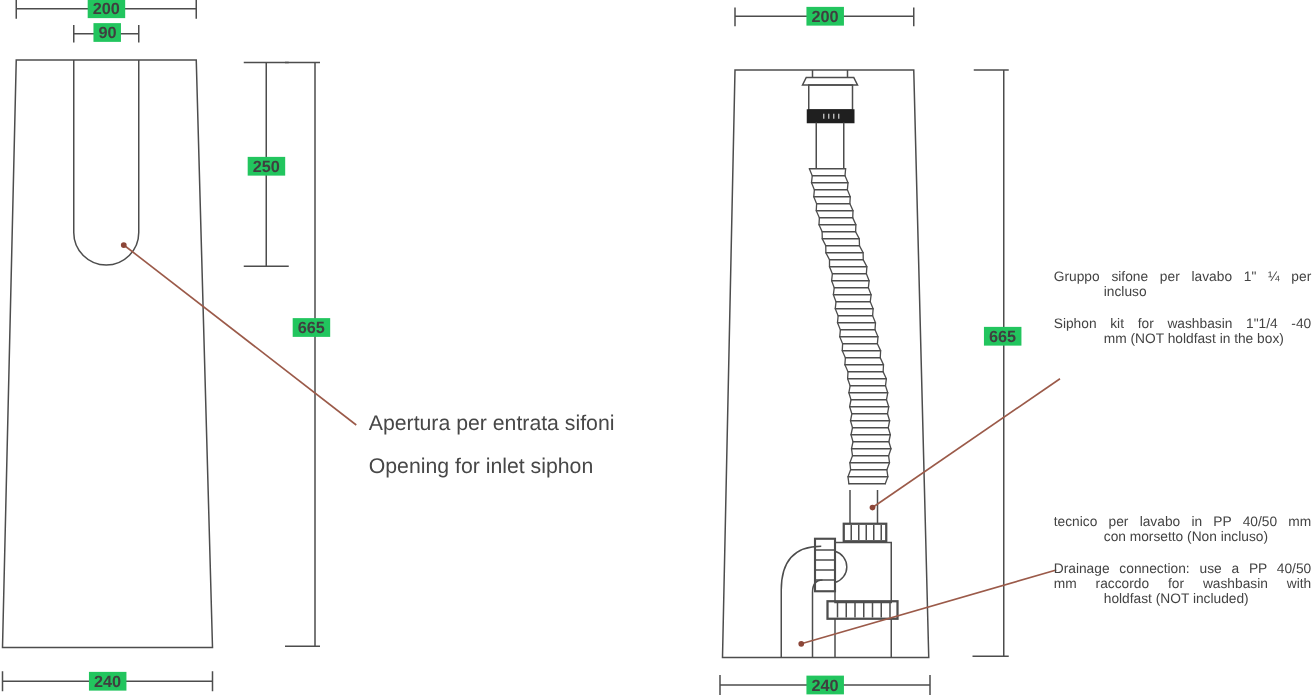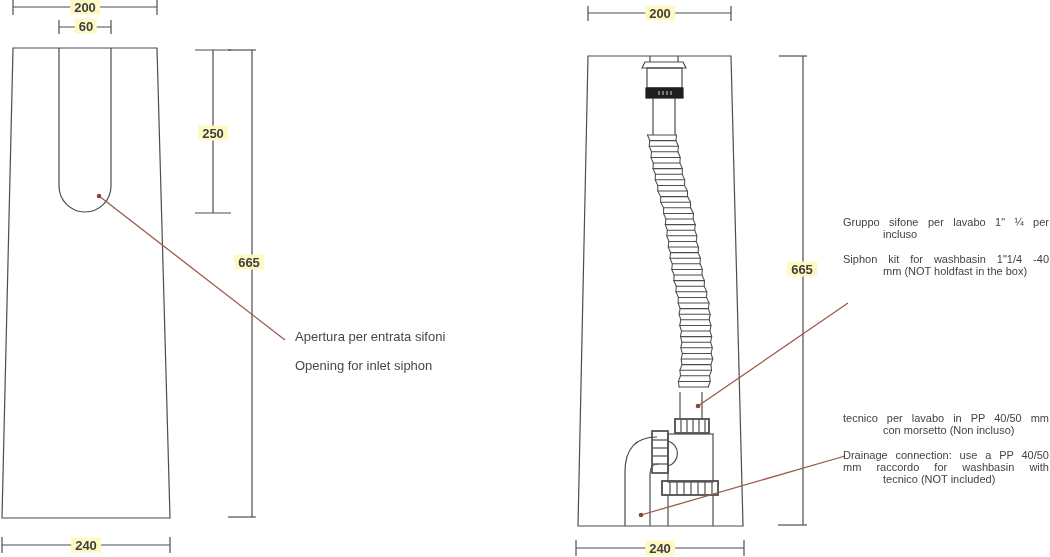--- a/index.html
+++ b/index.html
@@ -1,21 +1,21 @@
 <!DOCTYPE html>
 <html><head>
 <meta charset="utf-8">
 <style>
   html,body{margin:0;padding:0;background:#fff;}
   #canvas{position:relative;width:1050px;height:557px;background:#fff;overflow:hidden;
           font-family:"Liberation Sans", sans-serif;}
   svg{position:absolute;left:0;top:0;}
-  .dim-label{position:absolute;transform:translate(-50%,-50%);background:#fef9c3;
+  .dim-label{position:absolute;transform:translate(-50%,-50%);background:#22c55e;
              padding:0 4px;font-size:13px;font-weight:600;color:#3f3f3f;white-space:nowrap;}
-  .note-left{position:absolute;left:295px;top:329px;font-size:13px;color:#474747;white-space:nowrap;}
+  .note-left{position:absolute;left:295px;top:329px;font-size:17px;color:#474747;white-space:nowrap;}
   .note-left .l2{margin-top:14px;}
   .note-block{position:absolute;width:206px;font-size:11px;line-height:12px;color:#434343;}
   .note-block .para + .para{margin-top:13px;}
   .note-block.drain .para + .para{}
   .jline{text-align:justify;text-align-last:justify;}
   .jlast{text-align:left;padding-left:40px;}
 </style>
 </head>
 <body>
 
@@ -196,21 +196,21 @@
       <line x1="698" y1="406" x2="848" y2="303" stroke="#9b5a49" stroke-width="1.3"></line>
       <circle cx="698" cy="406" r="2.3" fill="#8c4638"></circle>
     </g>
     <g>
       <line x1="641" y1="515" x2="845" y2="456" stroke="#9b5a49" stroke-width="1.3"></line>
       <circle cx="641" cy="515" r="2.3" fill="#8c4638"></circle>
     </g>
   </svg>
 
   <span class="dim-label" style="left:85px;top:7px">200</span>
-  <span class="dim-label" style="left:86px;top:26px">60</span>
+  <span class="dim-label" style="left:86px;top:26px">90</span>
   <span class="dim-label" style="left:213px;top:133px">250</span>
   <span class="dim-label" style="left:249px;top:262px">665</span>
   <span class="dim-label" style="left:86px;top:545px">240</span>
 
   <span class="dim-label" style="left:660px;top:13px">200</span>
   <span class="dim-label" style="left:802px;top:269px">665</span>
   <span class="dim-label" style="left:660px;top:548px">240</span>
 
   <div class="note-left">
     <div>Apertura per entrata sifoni</div>
@@ -229,17 +229,17 @@
   </div>
 
   <div class="note-block drain" style="left:843px;top:412px">
     <div class="para">
       <div class="jline">tecnico per lavabo in PP 40/50 mm</div>
       <div class="jlast">con morsetto (Non incluso)</div>
     </div>
     <div class="para">
       <div class="jline">Drainage connection: use a PP 40/50</div>
       <div class="jline">mm raccordo for washbasin with</div>
-      <div class="jlast">tecnico (NOT included)</div>
+      <div class="jlast">holdfast (NOT included)</div>
     </div>
   </div>
 
 </div>
 
 </body></html>

